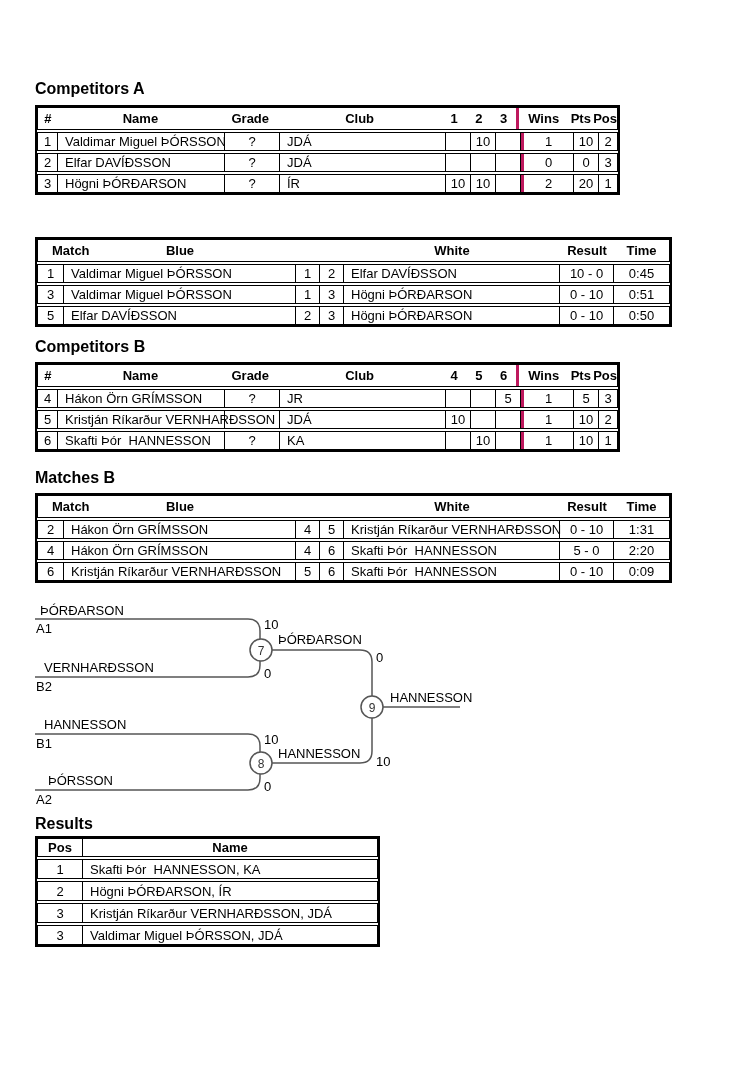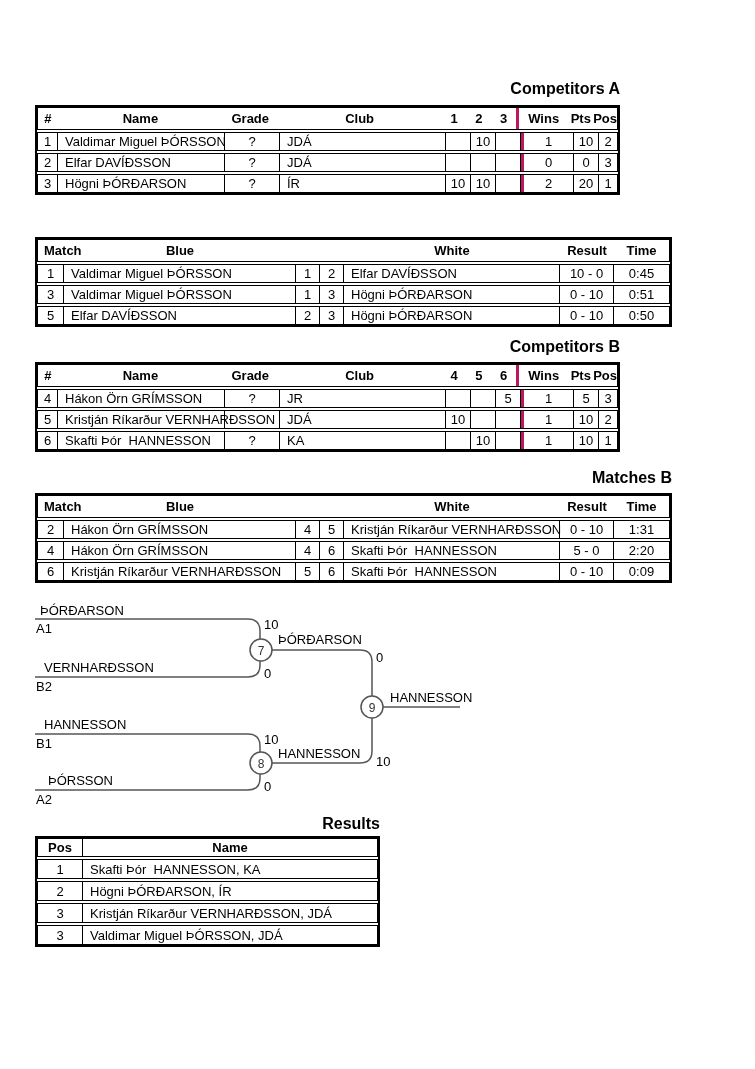--- a/index.html
+++ b/index.html
@@ -1,20 +1,20 @@
 <!DOCTYPE html>
 <html><head>
 <meta charset="utf-8">
 <style>
   html,body{margin:0;padding:0;background:#fff;}
   .page{position:relative;width:755px;height:1069px;background:#fff;overflow:hidden;
         font-family:"Liberation Sans",sans-serif;color:#000;}
   .main-title{position:absolute;left:0;top:22px;width:755px;text-align:center;
         font-size:27px;font-weight:bold;white-space:pre;letter-spacing:-0.5px;}
-  .sec-title{position:absolute;font-size:16px;font-weight:bold;text-align:right;white-space:pre;}
+  .sec-title{position:absolute;font-size:16px;font-weight:bold;text-align:left;white-space:pre;}
   .tbl{position:absolute;border:2px solid #000;background:#fff;box-sizing:border-box;}
   .row{display:flex;border:1px solid #000;height:19px;margin-top:2px;box-sizing:border-box;
        font-size:13px;align-items:stretch;background:#fff;}
   .hrow{height:23px;margin-top:0;font-weight:bold;}
   .c{display:flex;align-items:center;justify-content:center;box-sizing:border-box;
      border-right:1px solid #000;white-space:pre;line-height:1;}
   .hrow .c{border-right:none;}
   .c.last{border-right:none;flex:1;}
   .c.left{justify-content:flex-start;padding-left:7px;}
   .c.ovf{overflow:visible;position:relative;z-index:2;}
@@ -23,21 +23,21 @@
   .ca0{width:20px}.ca1{width:167px}.ca2{width:55px}.ca3{width:166px}
   .ca4{width:25px}.ca5{width:25px}.ca6{width:25px}
   .ca7{width:53px}.ca8{width:25px}
   
   .ma0{width:26px}.ma1{width:232px}.ma2{width:24px}.ma3{width:24px}
   .ma4{width:216px}.ma5{width:54px}
   
   .rs0{width:45px}
   .rrow{height:20px}
   .rhrow{height:19px;margin-top:0;font-weight:bold;}
-  .hmatch{justify-content:flex-start;padding-left:6px;overflow:visible;z-index:3;}
+  .hmatch{justify-content:flex-start;padding-left:14px;overflow:visible;z-index:3;}
   
   .bracket-svg{position:absolute;left:0;top:0;width:755px;height:1069px;pointer-events:none;}
   .blabel{position:absolute;font-size:13px;white-space:pre;line-height:13px;}
 </style>
 </head>
 <body>
 
 <div class="page">
 
 

